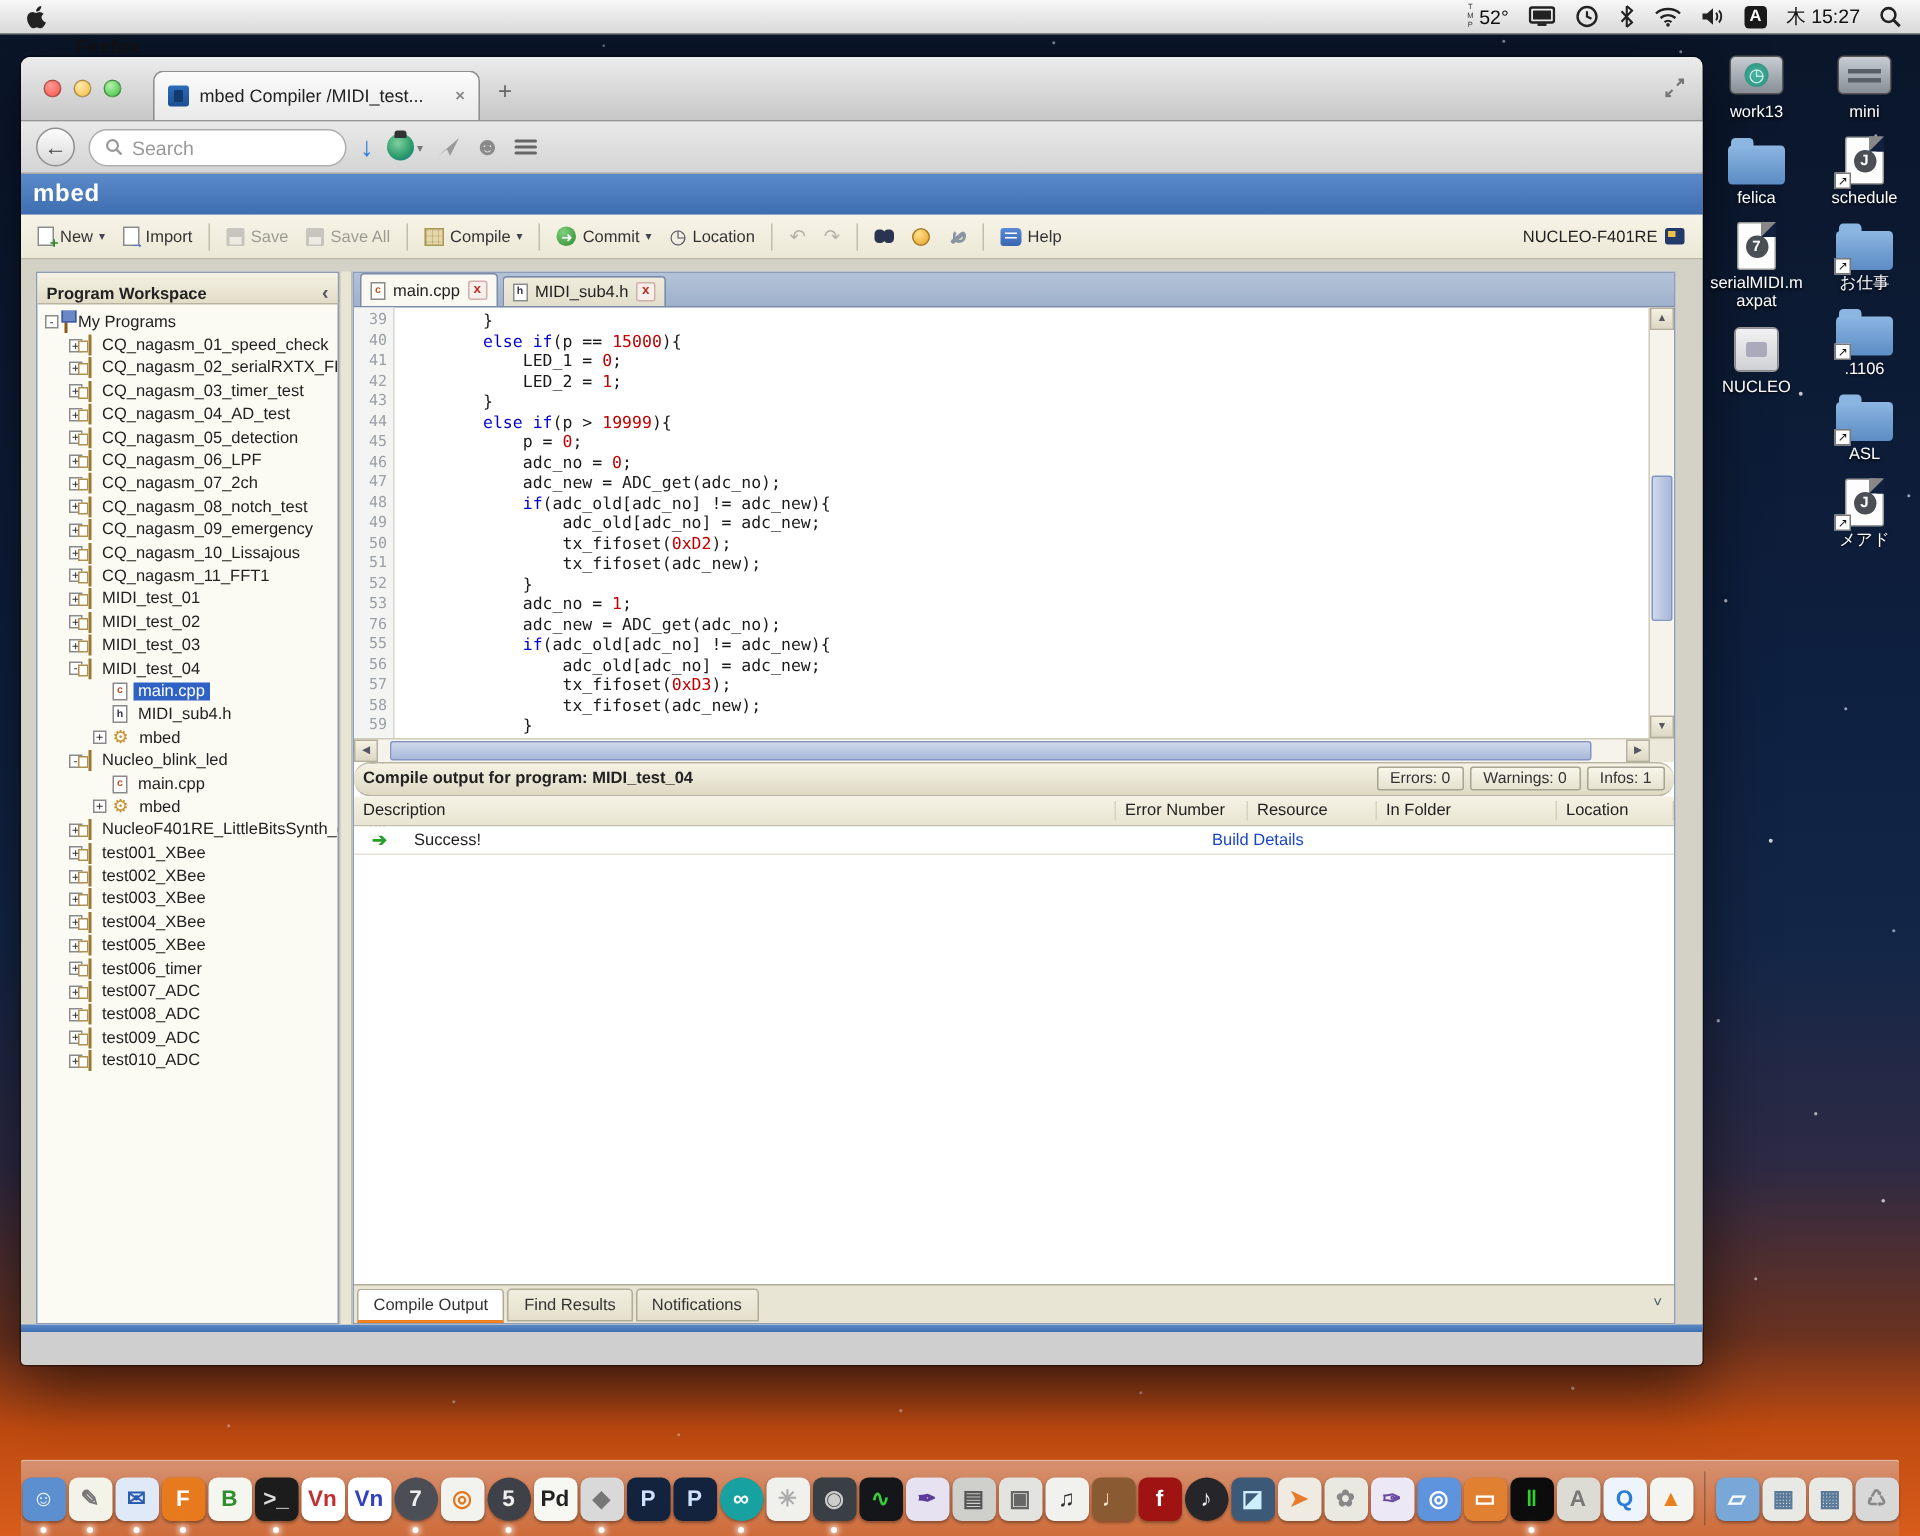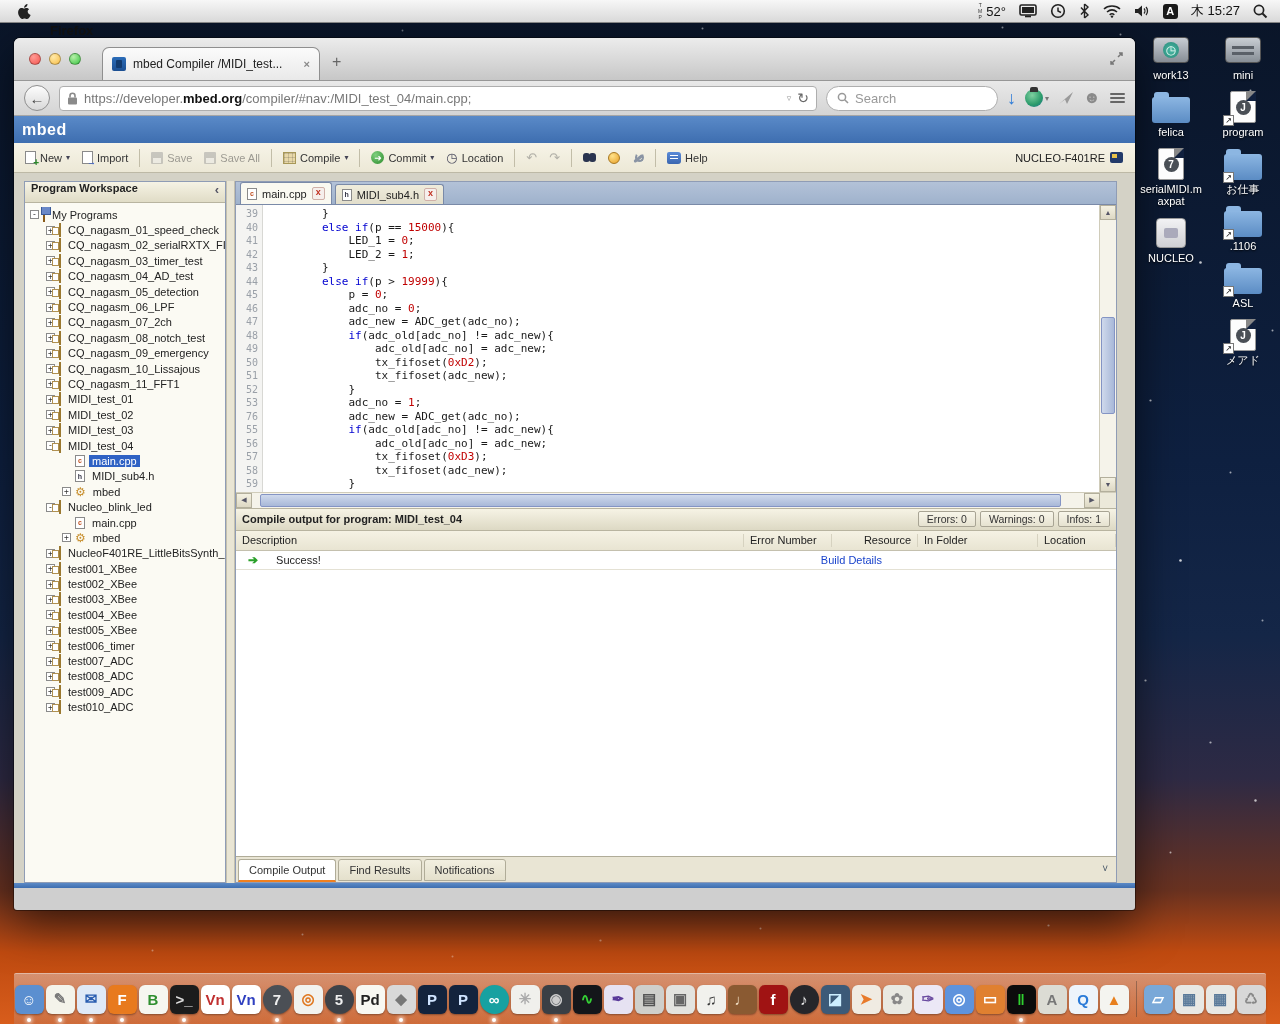--- a/index.html
+++ b/index.html
@@ -105,21 +105,21 @@
   .ic-bee{width:12px;height:12px;border-radius:50%;background:radial-gradient(circle at 35% 30%,#ffe28a,#e8a028);border:1px solid #a87820;box-sizing:border-box;}
   .ic-wrench{width:12px;height:12px;position:relative;}
   .ic-wrench::after{content:"";position:absolute;left:1px;top:5px;width:11px;height:3px;background:#8a94a4;border-radius:2px;transform:rotate(-38deg);}
   .ic-wrench::before{content:"";position:absolute;right:0;top:1px;width:5px;height:5px;border:2px solid #8a94a4;border-radius:50%;border-top-color:transparent;}
   .ic-book{width:14px;height:12px;background:linear-gradient(#5a8ad8,#3a66b0);border-radius:2px 3px 3px 2px;position:relative;}
   .ic-book::after{content:"";position:absolute;left:3px;top:3px;width:8px;height:1px;background:#fff;box-shadow:0 3px 0 #fff;}
   
   .mbed-main{height:710px;display:flex;background:#d4d2c6;padding:8px 18px 0 10px;box-sizing:border-box;gap:0;}
   .sidebar{width:202px;background:#fbfaf3;border:1px solid #8f9cb5;display:flex;flex-direction:column;box-sizing:border-box;}
   .ws-header{height:20px;background:linear-gradient(#f6f3e5,#e0dcc6);border-bottom:1px solid #b8b4a0;
-    display:flex;align-items:flex-start;font-size:11px;font-weight:bold;color:#222;padding:0 6px;}
+    display:flex;align-items:flex-end;font-size:11px;font-weight:bold;color:#222;padding:0 6px;}
   .ws-header .coll{margin-left:auto;color:#556;font-size:13px;}
   .tree{flex:1;overflow:hidden;padding-top:4px;}
   .trow{height:15.4px;display:flex;align-items:center;font-size:11px;color:#222;white-space:nowrap;overflow:hidden;}
   .toggle{width:9px;height:9px;border:1px solid #8a8a8a;background:#fff;font-size:8px;line-height:7px;text-align:center;
     color:#333;flex:none;margin-right:4px;box-sizing:border-box;font-family:"DejaVu Sans Mono",monospace;}
   .tspacer{width:13px;flex:none;}
   .ti{flex:none;margin-right:4px;}
   .ico-root{width:12px;height:11px;background:linear-gradient(#e8a84a,#b87828);border:1px solid #8a5a1a;box-sizing:border-box;position:relative;}
   .ico-root::after{content:"";position:absolute;left:-3px;top:-3px;width:8px;height:7px;background:#6a88c8;border:1px solid #3a5a9a;}
   .ico-prog{width:12px;height:13px;background:linear-gradient(#f8ecc8,#e0bc6a);border:1px solid #9a7830;box-sizing:border-box;position:relative;}
@@ -156,32 +156,32 @@
   .vthumb{position:absolute;left:1px;right:1px;top:38%;height:37%;background:linear-gradient(90deg,#cfd9ec,#a8b8d8);
     border:1px solid #8494c4;border-radius:2px;}
   .hscroll{height:15px;display:flex;border-top:1px solid #d0ccba;background:#f5f3ea;}
   .htrack{flex:1;position:relative;}
   .hthumb{position:absolute;top:1px;bottom:1px;left:1%;width:96%;background:linear-gradient(#cfd9ec,#a8b8d8);
     border:1px solid #8494c4;border-radius:2px;}
   .sbtn.h{width:16px;height:100%;flex:none;}
   .corner{width:16px;flex:none;background:#ece9da;}
   
   .cohead{height:21px;background:linear-gradient(#f6f3e5,#ddd9c4);border-top:1px solid #b8b4a0;border-bottom:1px solid #b8b4a0;
-    display:flex;align-items:center;padding:0 6px;font-size:11px;font-weight:bold;color:#222;gap:4px;}
+    display:flex;align-items:center;padding:0 6px;font-size:11px;font-weight:bold;color:#222;gap:4px;border-radius:11px;}
   .co-spacer{flex:1;}
   .cbtn{font-weight:normal;font-size:10.5px;background:linear-gradient(#f8f6ea,#e6e2d0);border:1px solid #a8a494;
     border-radius:2px;padding:1px 8px;color:#333;}
   .cotable{font-size:11px;color:#222;}
   .cothead{height:19px;display:flex;background:linear-gradient(#f5f2e4,#e8e4d2);border-bottom:1px solid #c4c0ae;align-items:center;}
   .cothead span{padding:0 6px;border-right:1px solid #d6d2c0;height:13px;line-height:13px;box-sizing:border-box;}
   .corow{height:18px;display:flex;align-items:center;background:#fff;border-bottom:1px solid #e4e1d4;}
   .corow span{padding:0 6px;overflow:hidden;white-space:nowrap;}
   .col-desc{flex:1;display:flex;align-items:center;gap:6px;min-width:0;}
   .col-en{width:88px;flex:none;}
-  .col-res{width:86px;flex:none;text-align:right;}
+  .col-res{width:86px;flex:none;}
   .col-fold{width:120px;flex:none;}
   .col-loc{width:78px;flex:none;}
   .ok-arrow{color:#2aa02a;font-weight:bold;font-size:12px;}
   .link{color:#1a44cc;}
   .cofiller{flex:1;background:#fff;}
   
   .btabs{height:25px;background:#e9e5d4;border-top:1px solid #b0ac98;display:flex;align-items:flex-start;
     padding:0 0 0 2px;gap:2px;position:relative;}
   .btab{margin-top:2px;height:20px;padding:0 10px;display:flex;align-items:center;font-size:11px;color:#333;
     background:linear-gradient(#f2efe0,#e4e0cc);border:1px solid #b0ac98;border-radius:3px 3px 0 0;}
@@ -338,21 +338,21 @@
         </div>
         <div class="dlabel">mini</div>
       </div>
       <div class="ditem">
         <div class="dicon">
           <div class="dk-doc">
             <span class="glyph">J</span>
           </div>
           <span class="alias">↗</span>
         </div>
-        <div class="dlabel">program</div>
+        <div class="dlabel">schedule</div>
       </div>
       <div class="ditem">
         <div class="dicon">
           <div class="dk-folder"></div>
           <span class="alias">↗</span>
         </div>
         <div class="dlabel">お仕事</div>
       </div>
       <div class="ditem">
         <div class="dicon">
@@ -394,31 +394,20 @@
     </div>
     <span class="newtab">+</span>
     <span class="fsarrows">
         <svg width="13" height="13" viewBox="0 0 13 13">
           <path d="M8 5 L12 1 M9 1 L12 1 L12 4 M5 8 L1 12 M1 9 L1 12 L4 12" stroke="#777" stroke-width="1.5" fill="none"></path>
         </svg>
       </span>
   </div>
   <div class="navbar">
     <span class="backbtn">←</span>
-    <div class="urlbar">
-      <span class="nav-ico">
-          <svg width="11" height="13" viewBox="0 0 11 13">
-            <rect x="1" y="5.5" width="9" height="7" rx="1" fill="#8a8a8a"></rect>
-            <path d="M3 5.5 V3.8 a2.5 2.5 0 0 1 5 0 V5.5" stroke="#8a8a8a" stroke-width="1.6" fill="none"></path>
-          </svg>
-        </span>
-      <span class="url-text"><span>https://developer.</span><span class="url-domain">mbed.org</span><span>/compiler/#nav:/MIDI_test_04/main.cpp;</span></span>
-      <span class="url-dd">▿</span>
-      <span class="reload">↻</span>
-    </div>
     <div class="searchbox">
       <span class="nav-ico">
           <svg width="12" height="12" viewBox="0 0 12 12">
             <circle cx="5" cy="5" r="3.6" fill="none" stroke="#999" stroke-width="1.5"></circle>
             <line x1="7.7" y1="7.7" x2="11" y2="11" stroke="#999" stroke-width="1.6"></line>
           </svg>
         </span>
       <span>Search</span>
     </div>
     <span class="nav-ico dl-arrow">↓</span>

